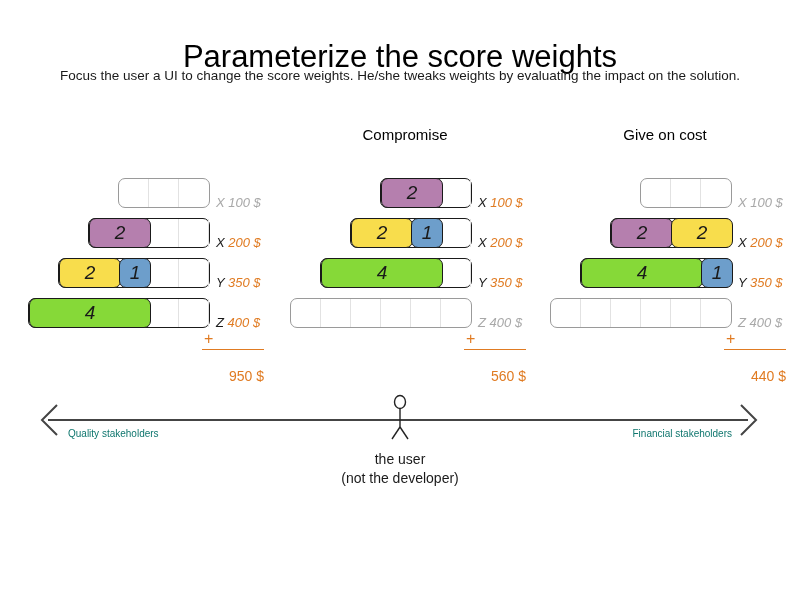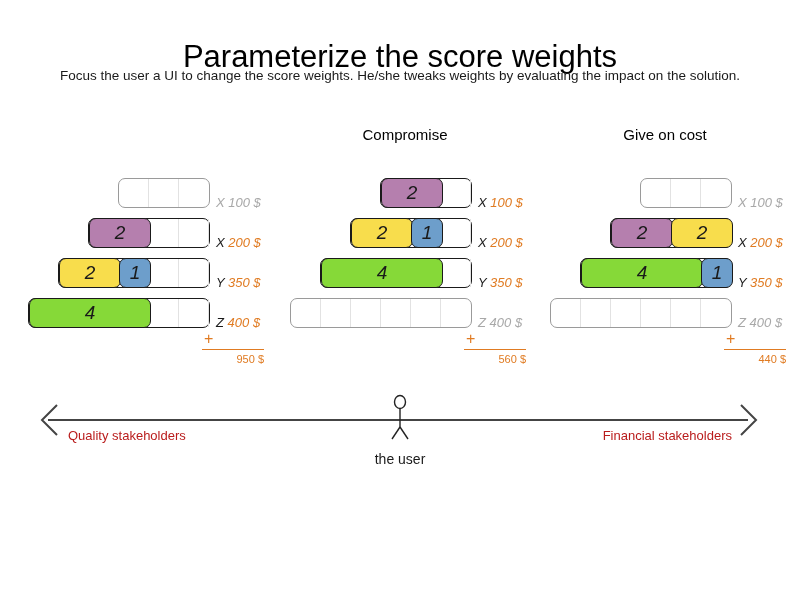--- a/index.html
+++ b/index.html
@@ -158,22 +158,22 @@
     padding-left: 2px;
     line-height: 14px;
   }
   .total-rule {
     border-top: 1.6px solid #e07b22;
     margin-top: 3px;
     width: 62px;
     margin-left: auto;
   }
   .total-value {
-    font-size: 11px;
-    margin-top: 3px;
+    font-size: 14px;
+    margin-top: 18px;
     white-space: nowrap;
   }
 
   
   .spectrum {
     position: absolute;
     left: 0;
     top: 396px;
     width: 800px;
     height: 110px;
@@ -191,22 +191,22 @@
     top: 8px;
     width: 18px;
     height: 32px;
   }
   .arrow-left  { left: 40px; }
   .arrow-right { left: 740px; }
 
   .axis-label {
     position: absolute;
     top: 32px;
-    font-size: 13px;
-    color: #b91c1c;
+    font-size: 10px;
+    color: #0f766e;
     white-space: nowrap;
   }
   .axis-label-left  { left: 68px; }
   .axis-label-right { right: 68px; }
 
   .stick-figure {
     position: absolute;
     left: 382px;
     top: -2px;
     width: 36px;
@@ -462,14 +462,15 @@
     <svg width="36" height="48" viewBox="0 0 36 48">
       <ellipse cx="18" cy="8" rx="5.5" ry="6.5" fill="#ffffff" stroke="#222222" stroke-width="1.4"></ellipse>
       <line x1="18" y1="15" x2="18" y2="33" stroke="#222222" stroke-width="1.4"></line>
       <line x1="18" y1="33" x2="10" y2="45" stroke="#222222" stroke-width="1.4"></line>
       <line x1="18" y1="33" x2="26" y2="45" stroke="#222222" stroke-width="1.4"></line>
     </svg>
   </div>
 
   <div class="user-caption">
     <div>the user</div>
+    <div>(not the developer)</div>
   </div>
 </div>
 
 </body></html>

